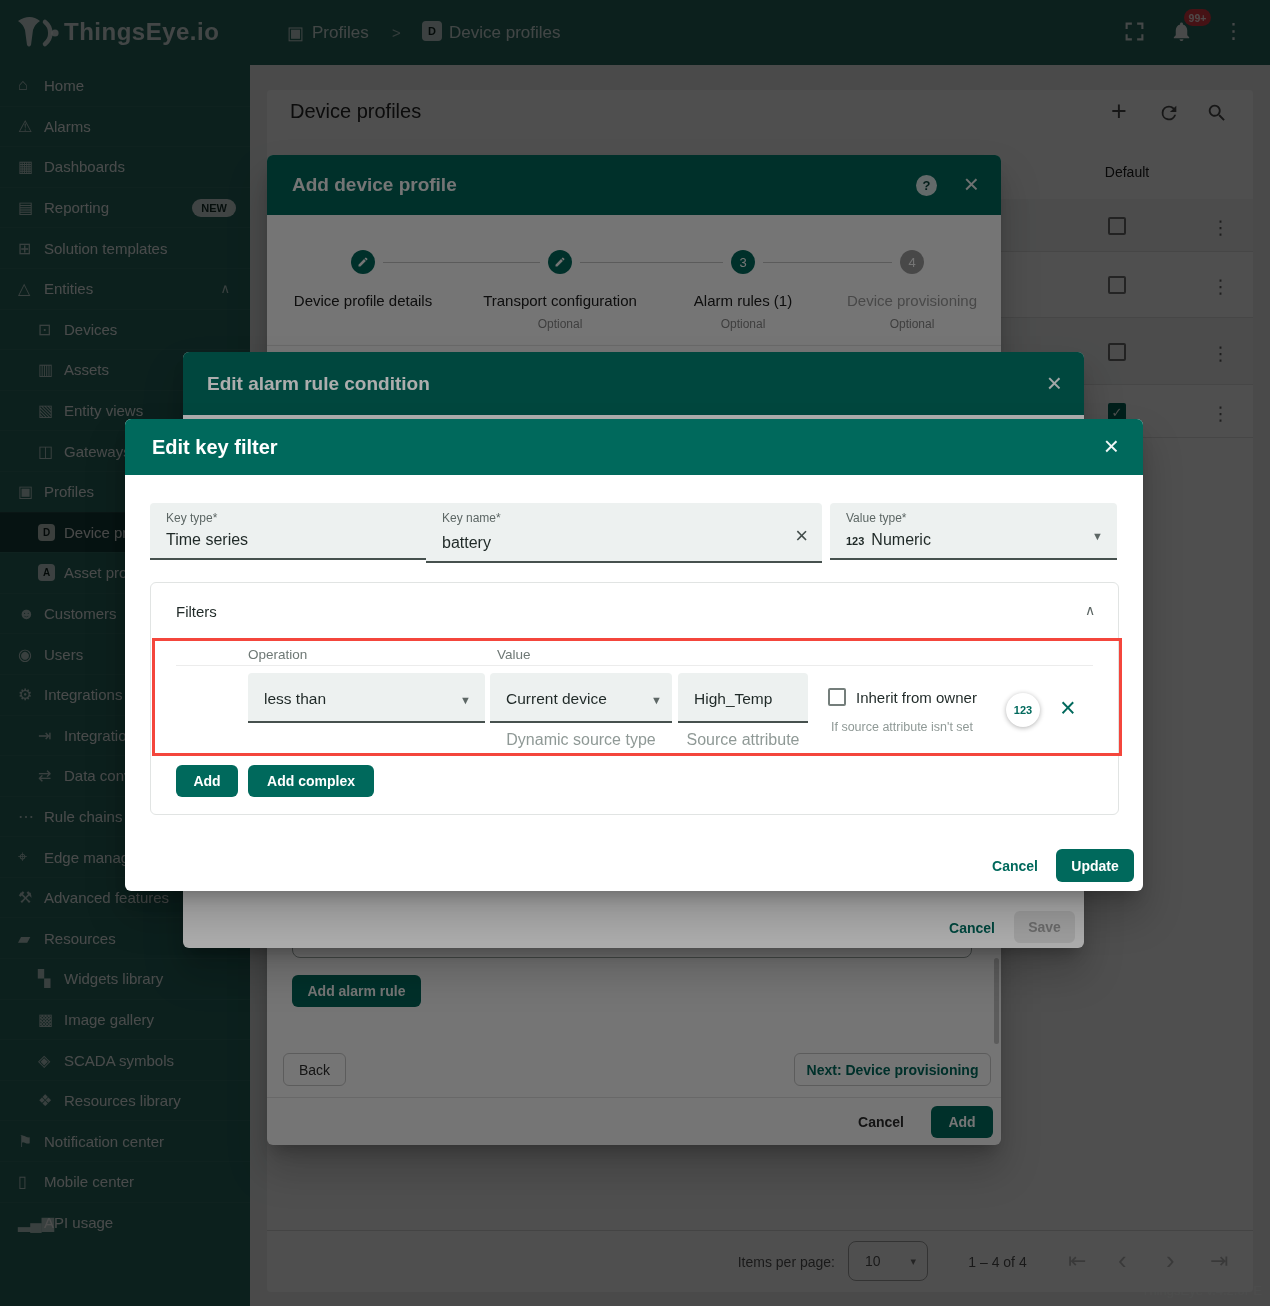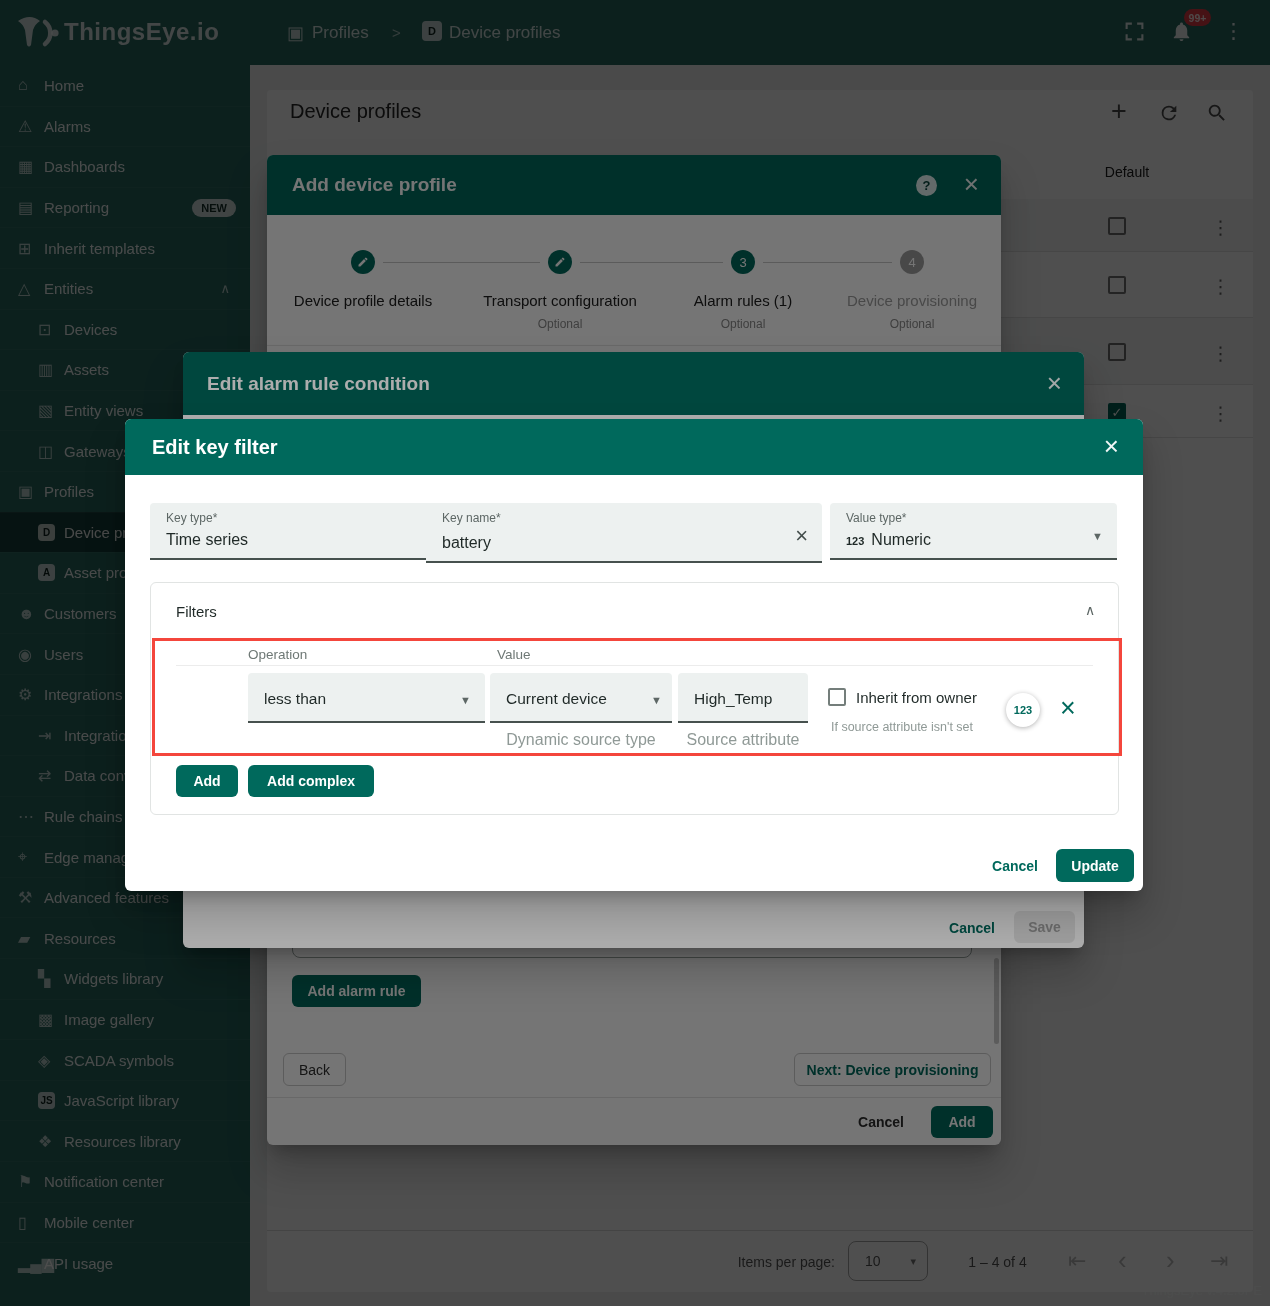--- a/index.html
+++ b/index.html
@@ -135,21 +135,21 @@
         <span class="nav-icon">▦</span>
         <span>Dashboards</span>
       </div>
       <div class="nav-item">
         <span class="nav-icon">▤</span>
         <span>Reporting</span>
         <span class="nav-badge">NEW</span>
       </div>
       <div class="nav-item">
         <span class="nav-icon">⊞</span>
-        <span>Inherit templates</span>
+        <span>Solution templates</span>
       </div>
       <div class="nav-item">
         <span class="nav-icon">△</span>
         <span>Entities</span>
         <span class="nav-chevron">∧</span>
       </div>
       <div class="nav-item lvl1">
         <span class="nav-icon">⊡</span>
         <span>Devices</span>
       </div>
@@ -217,24 +217,20 @@
         <span class="nav-icon">▚</span>
         <span>Widgets library</span>
       </div>
       <div class="nav-item lvl1">
         <span class="nav-icon">▩</span>
         <span>Image gallery</span>
       </div>
       <div class="nav-item lvl1">
         <span class="nav-icon">◈</span>
         <span>SCADA symbols</span>
-      </div>
-      <div class="nav-item lvl1">
-        <span class="letter-chip nav-letter">JS</span>
-        <span>JavaScript library</span>
       </div>
       <div class="nav-item lvl1">
         <span class="nav-icon">❖</span>
         <span>Resources library</span>
       </div>
       <div class="nav-item">
         <span class="nav-icon">⚑</span>
         <span>Notification center</span>
       </div>
       <div class="nav-item">

